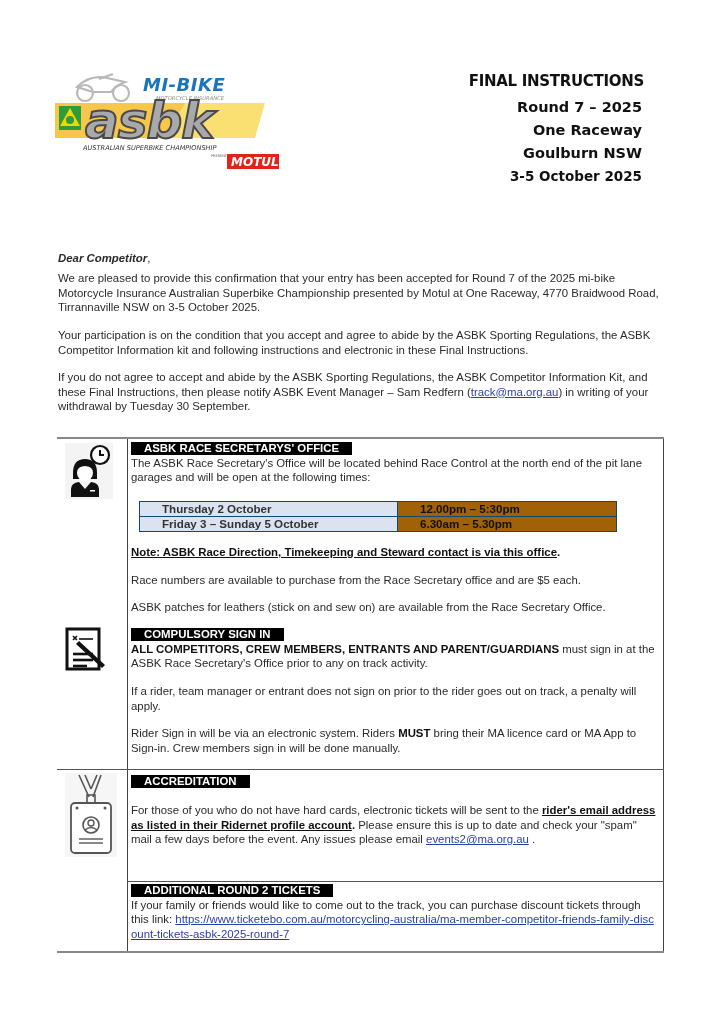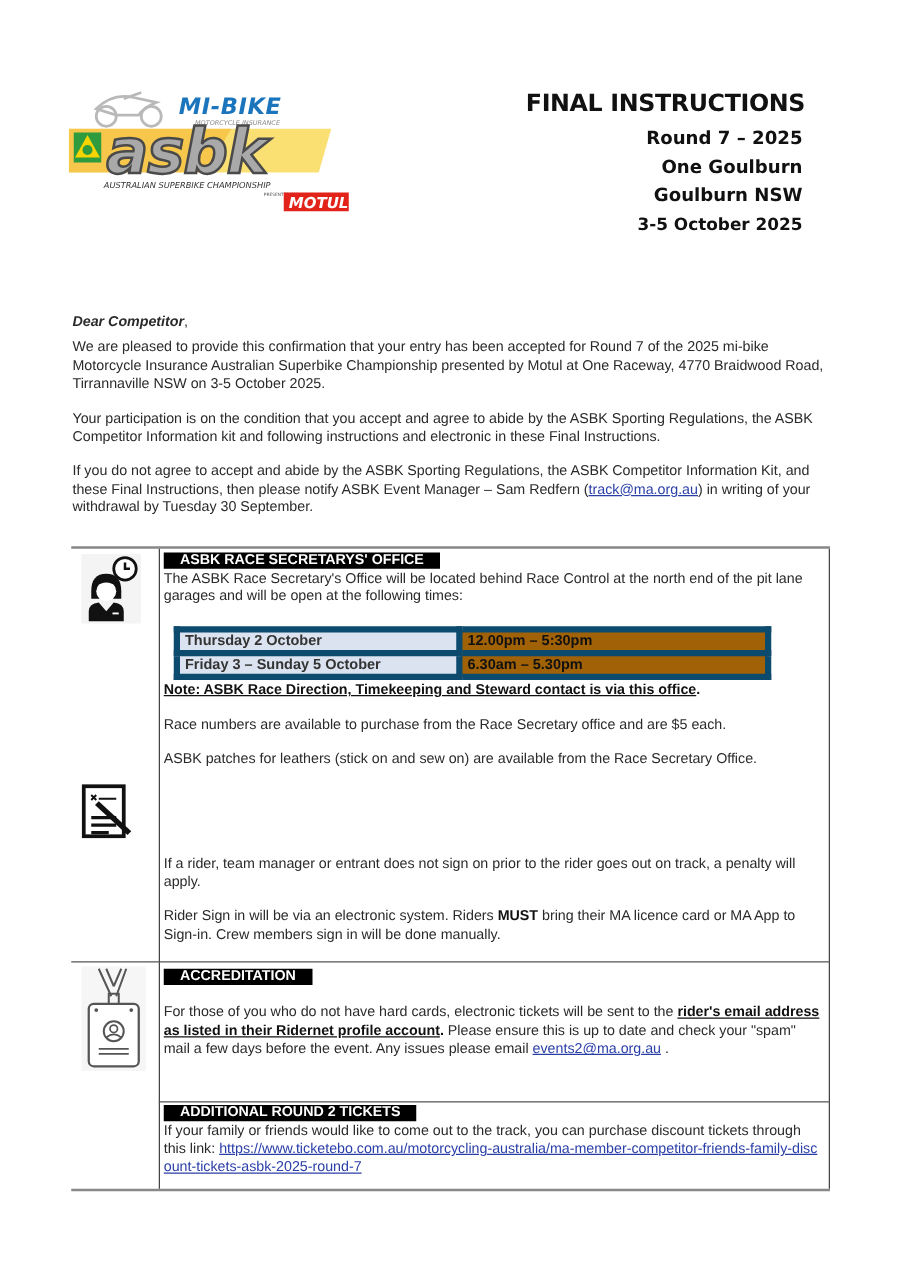--- a/index.html
+++ b/index.html
@@ -2,42 +2,42 @@
 <html><head>
 <meta charset="utf-8">
 <style>
   html, body { margin:0; padding:0; background:#ffffff; }
   body { width:724px; height:1024px; position:relative; overflow:hidden; font-family:"Liberation Sans", sans-serif; color:#222; }
   .abs { position:absolute; }
   
   .logo { left:55px; top:70px; width:245px; height:105px; }
   
   .hdr { right:82px; top:72px; text-align:right; font-family:"DejaVu Sans", sans-serif; font-weight:bold; color:#111; }
-  .hdr .t1 { font-size:19px; letter-spacing:-0.3px; margin-bottom:6px; margin-right:-2px; }
+  .hdr .t1 { font-size:15px; letter-spacing:-0.3px; margin-bottom:6px; margin-right:-2px; }
   .hdr .t2 { font-size:14.5px; line-height:23px; }
   .hdr .t3 { font-size:13.5px; line-height:22px; }
   
   .para { left:58px; width:610px; font-size:11.4px; line-height:14.6px; color:#2a2a2a; }
   .salutation { top:251px; font-weight:bold; font-style:italic; }
   .p1 { top:271px; }
   .p2 { top:328px; }
   .p3 { top:370px; }
   a, .link { color:#2a3ea8; text-decoration:underline; }
   
   .tbl { left:57px; top:437px; width:607px; height:512px; border-top:2px solid #888; border-bottom:2px solid #888; }
   .colline { position:absolute; left:70px; top:0; bottom:0; width:1px; background:#444; }
   .rightline { position:absolute; right:0; top:0; bottom:0; width:1px; background:#444; }
   .hline { position:absolute; left:0; right:0; height:1px; background:#555; }
   .hline2 { position:absolute; left:70px; right:0; height:1px; background:#555; }
   .cell { position:absolute; left:74px; width:526px; font-size:11.4px; line-height:14.6px; color:#2a2a2a; }
   .tag { background:#000; color:#fff; font-weight:bold; padding:0 13px; display:inline-block; line-height:13px; font-size:11.4px; }
   .b { font-weight:bold; color:#111; }
   .u { text-decoration:underline;text-align:center; }
   .hours { position:absolute; left:82px; top:62px; width:478px; border:1px solid #555; border-collapse:collapse; font-size:11.6px; font-weight:bold; }
-  .hours td { border:5px solid #0c4a6e; padding:0 4px; height:14px; line-height:14px; }
+  .hours td { border:1px solid #0c4a6e; padding:0 22px; height:14px; line-height:14px; }
   .hours td.day { background:#dbe3f0; width:213px; color:#333; }
   .hours td.time { background:#a16207; color:#111; }
   .icon { position:absolute; left:8px; }
 </style>
 </head>
 <body>
 
 <div class="abs logo">
   <svg width="245" height="105" viewBox="0 0 245 105">
 
@@ -61,21 +61,21 @@
     <text x="28" y="80" font-family="DejaVu Sans, sans-serif" font-size="6.6" font-style="italic" fill="#333">AUSTRALIAN SUPERBIKE CHAMPIONSHIP</text>
     <text x="156" y="87" font-family="DejaVu Sans, sans-serif" font-size="3.5" fill="#555">PRESENTED BY</text>
     <rect x="172" y="84" width="52" height="15" fill="#e2231a"></rect>
     <text x="176" y="96" font-family="DejaVu Sans, sans-serif" font-size="12" font-weight="bold" font-style="italic" fill="#fff">MOTUL</text>
   </svg>
 </div>
 
 <div class="abs hdr">
   <div class="t1">FINAL INSTRUCTIONS</div>
   <div class="t2">Round 7 – 2025</div>
-  <div class="t2">One Goulburn</div>
+  <div class="t2">One Raceway</div>
   <div class="t2">Goulburn NSW</div>
   <div class="t3">3-5 October 2025</div>
 </div>
 
 <div class="abs para salutation"><span>Dear Competitor</span><span style="font-weight:normal;font-style:normal">,</span></div>
 <div class="abs para p1">We are pleased to provide this confirmation that your entry has been accepted for Round 7 of the 2025 mi-bike Motorcycle Insurance Australian Superbike Championship presented by Motul at One Raceway, 4770 Braidwood Road, Tirrannaville NSW on 3-5 October 2025.</div>
 <div class="abs para p2">Your participation is on the condition that you accept and agree to abide by the ASBK Sporting Regulations, the ASBK Competitor Information kit and following instructions and electronic in these Final Instructions.</div>
 <div class="abs para p3"><span>If you do not agree to accept and abide by the ASBK Sporting Regulations, the ASBK Competitor Information Kit, and these Final Instructions, then please notify ASBK Event Manager – Sam Redfern (</span><a>track@ma.org.au</a><span>) in writing of your withdrawal by Tuesday 30 September.</span></div>
 
 <div class="abs tbl">
@@ -138,20 +138,24 @@
     <tr>
       <td class="day">Friday 3 – Sunday 5 October</td>
       <td class="time">6.30am – 5.30pm</td>
     </tr>
   </tbody>
     </table>
   <div class="cell" style="top:106px"><span class="b u">Note: ASBK Race Direction, Timekeeping and Steward contact is via this office</span><span class="b">.</span></div>
   <div class="cell" style="top:134px">Race numbers are available to purchase from the Race Secretary office and are $5 each.</div>
   <div class="cell" style="top:161px">ASBK patches for leathers (stick on and sew on) are available from the Race Secretary Office.</div>
 
+  <div class="cell" style="top:188px">
+    <span class="tag">COMPULSORY SIGN IN</span><br>
+    <span class="b">ALL COMPETITORS, CREW MEMBERS, ENTRANTS AND PARENT/GUARDIANS</span><span> must sign in at the ASBK Race Secretary's Office prior to any on track activity.</span>
+  </div>
   <div class="cell" style="top:245px">If a rider, team manager or entrant does not sign on prior to the rider goes out on track, a penalty will apply.</div>
   <div class="cell" style="top:287px"><span>Rider Sign in will be via an electronic system. Riders </span><span class="b">MUST</span><span> bring their MA licence card or MA App to Sign-in.  Crew members sign in will be done manually.</span></div>
 
   <div class="cell" style="top:335px">
     <span class="tag">ACCREDITATION</span>
   </div>
   <div class="cell" style="top:364px"><span>For those of you who do not have hard cards, electronic tickets will be sent to the </span><span class="b u">rider's email address as listed in their Ridernet profile account</span><span class="b">.</span><span>  Please ensure this is up to date and check your "spam" mail a few days before the event.   Any issues please email </span><a>events2@ma.org.au</a><span> .</span></div>
 
   <div class="cell" style="top:444px">
     <span class="tag">ADDITIONAL ROUND 2 TICKETS</span><br>

